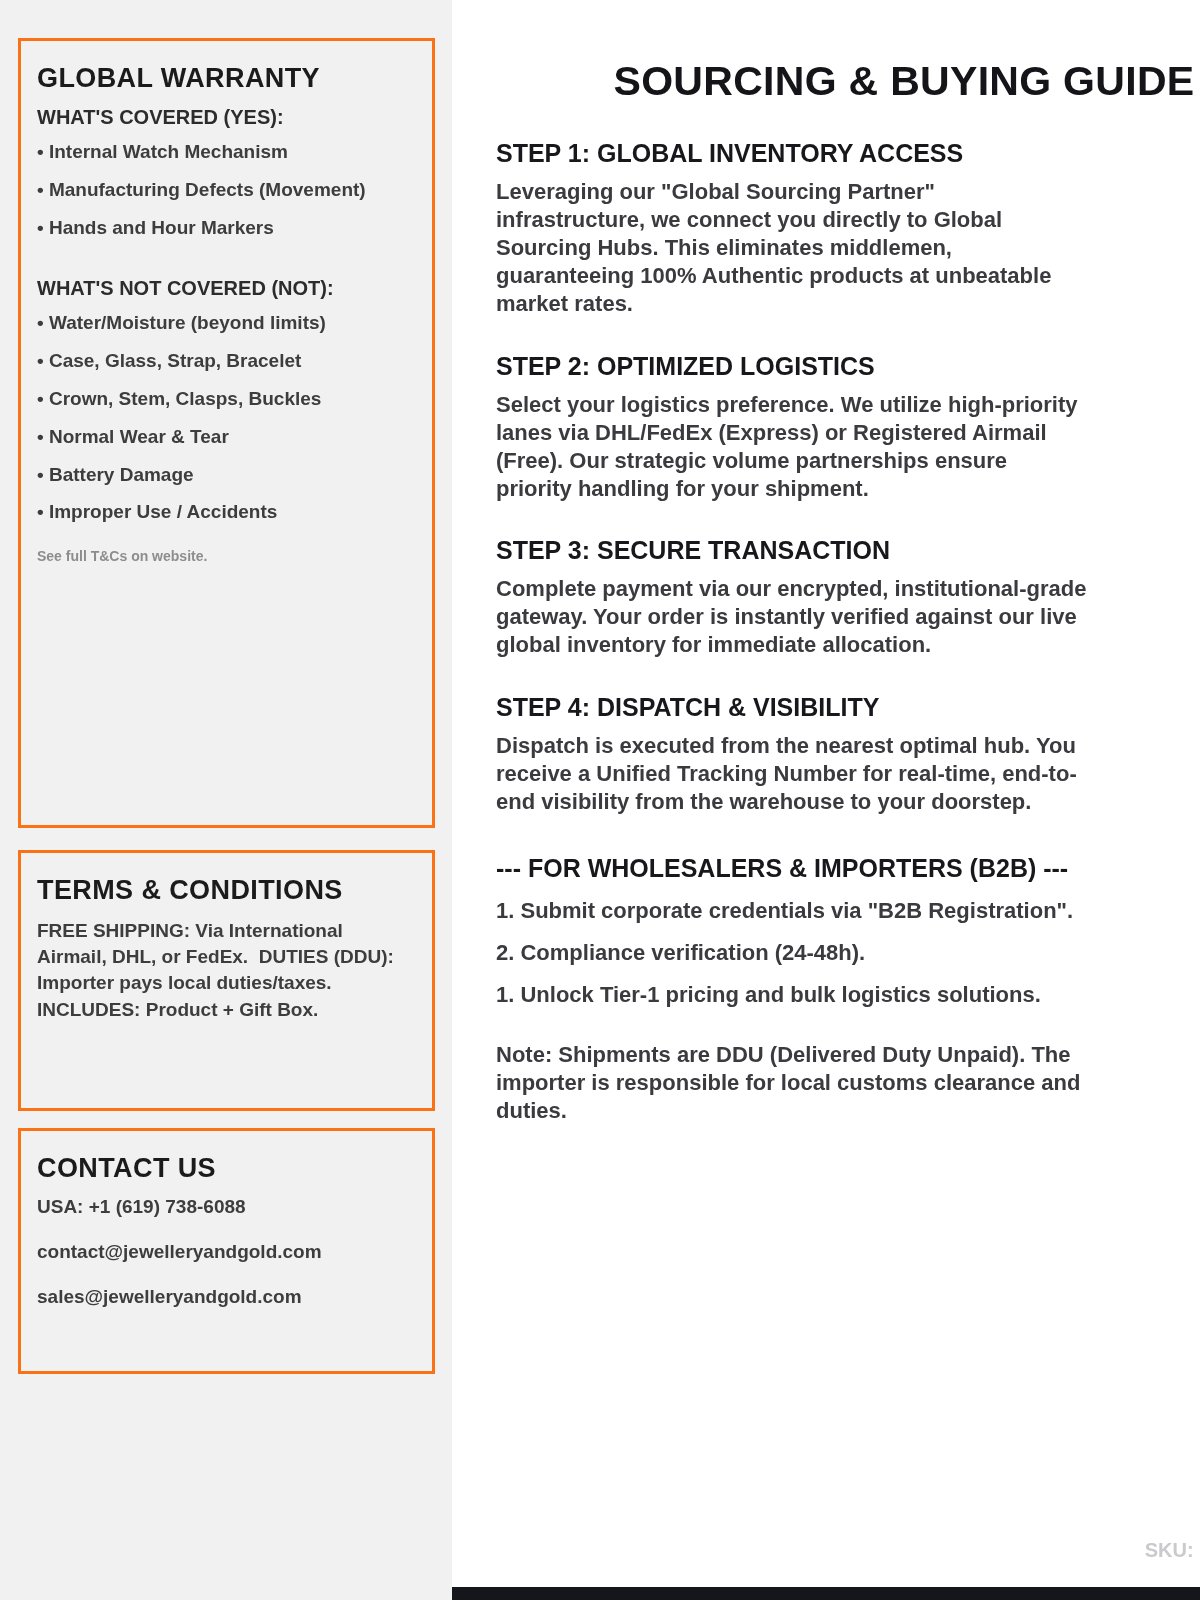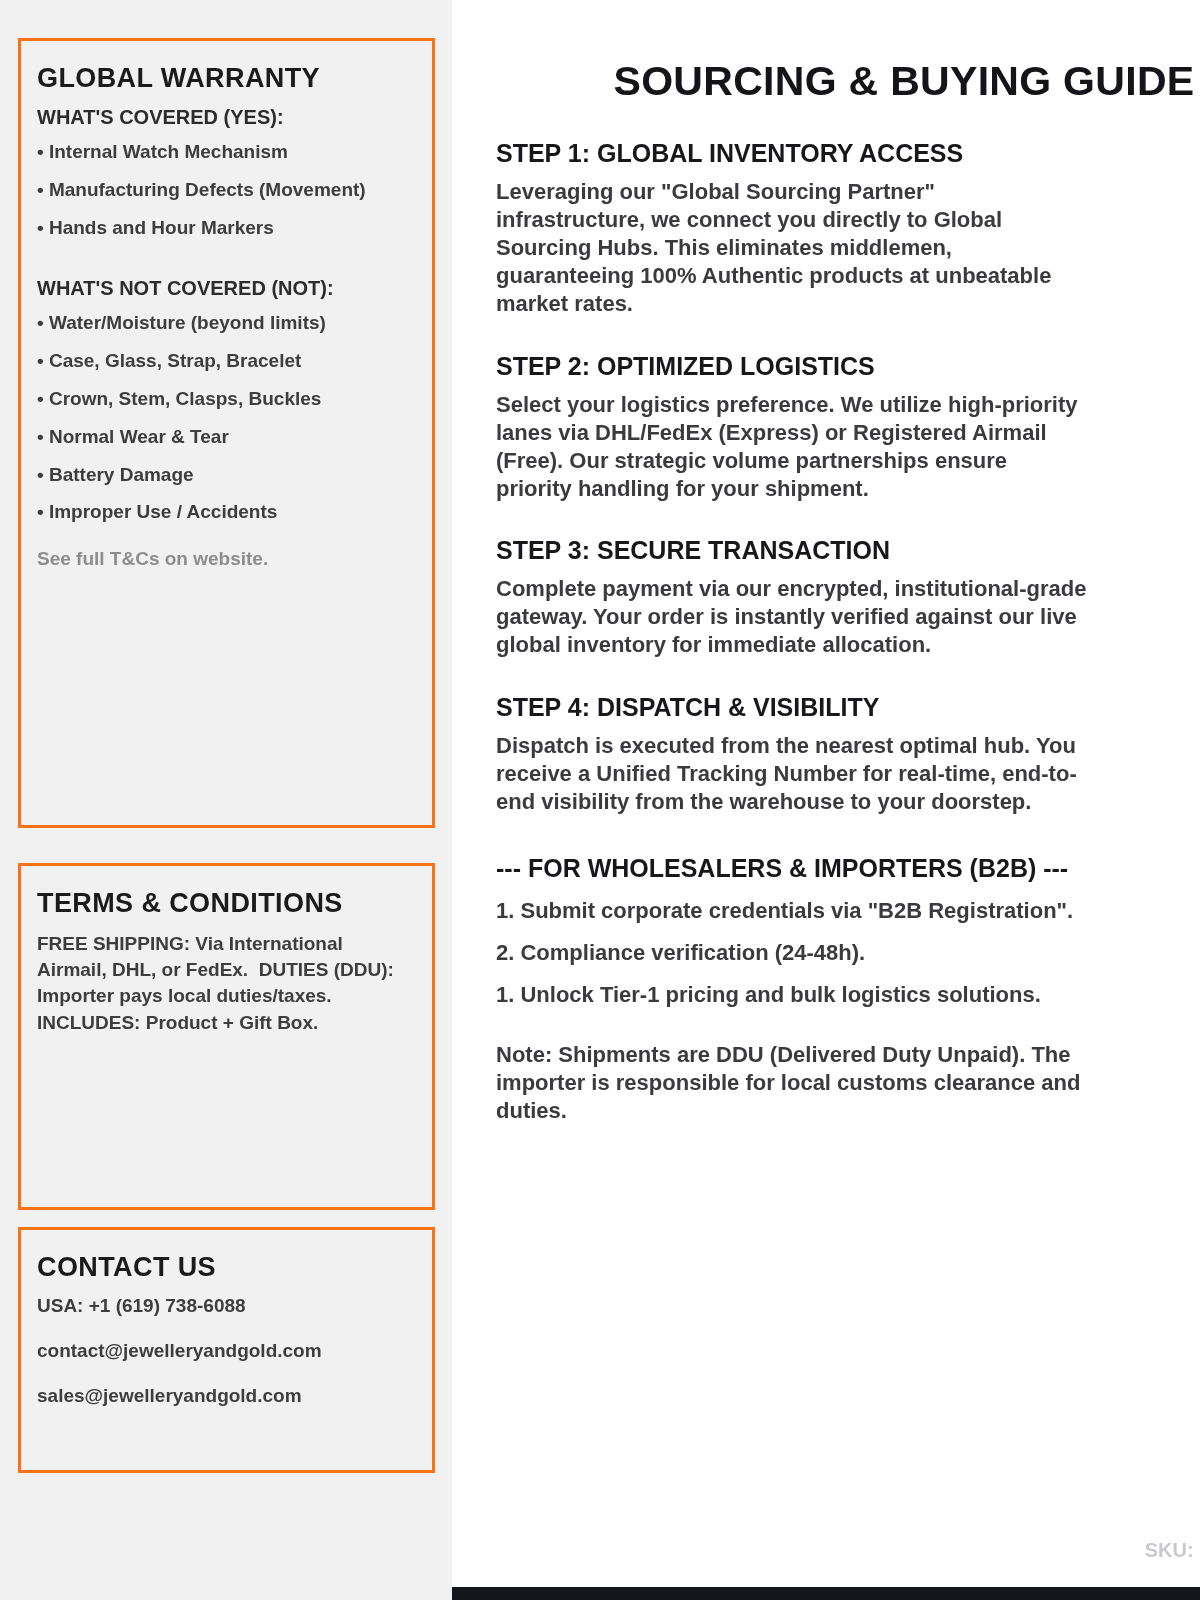--- a/index.html
+++ b/index.html
@@ -19,21 +19,21 @@
     width: 452px; height: 1600px;
     background: #f1f1f1;
   }
   .box {
     margin: 0 17px 0 18px;
     border: 3px solid #f97316;
     padding: 22px 16px;
     background: #f1f1f1;
   }
   .box-warranty { margin-top: 38px; height: 790px; }
-  .box-terms    { margin-top: 35px; height: 347px; }
+  .box-terms    { margin-top: 22px; height: 261px; }
   .box-contact  { margin-top: 17px; height: 246px; }
 
   .box-title {
     font-size: 27px;
     font-weight: 700;
     color: #1b1b1b;
     letter-spacing: 0.4px;
     margin-bottom: 12px;
   }
   .sub-heading {
@@ -45,21 +45,21 @@
   .sub-heading.second { margin-top: 38px; }
   .bullet {
     font-size: 19px;
     font-weight: 700;
     color: #3d3d3d;
     margin-bottom: 15px;
     line-height: 1.2;
   }
   .bullet::before { content: "\2022  "; color: #3d3d3d; }
   .muted-note {
-    font-size: 19px;
+    font-size: 14px;
     font-weight: 700;
     color: #8d8d8d;
     margin-top: 24px;
   }
   .terms-body {
     font-size: 19px;
     font-weight: 700;
     color: #3d3d3d;
     line-height: 1.38;
     white-space: pre-wrap;

